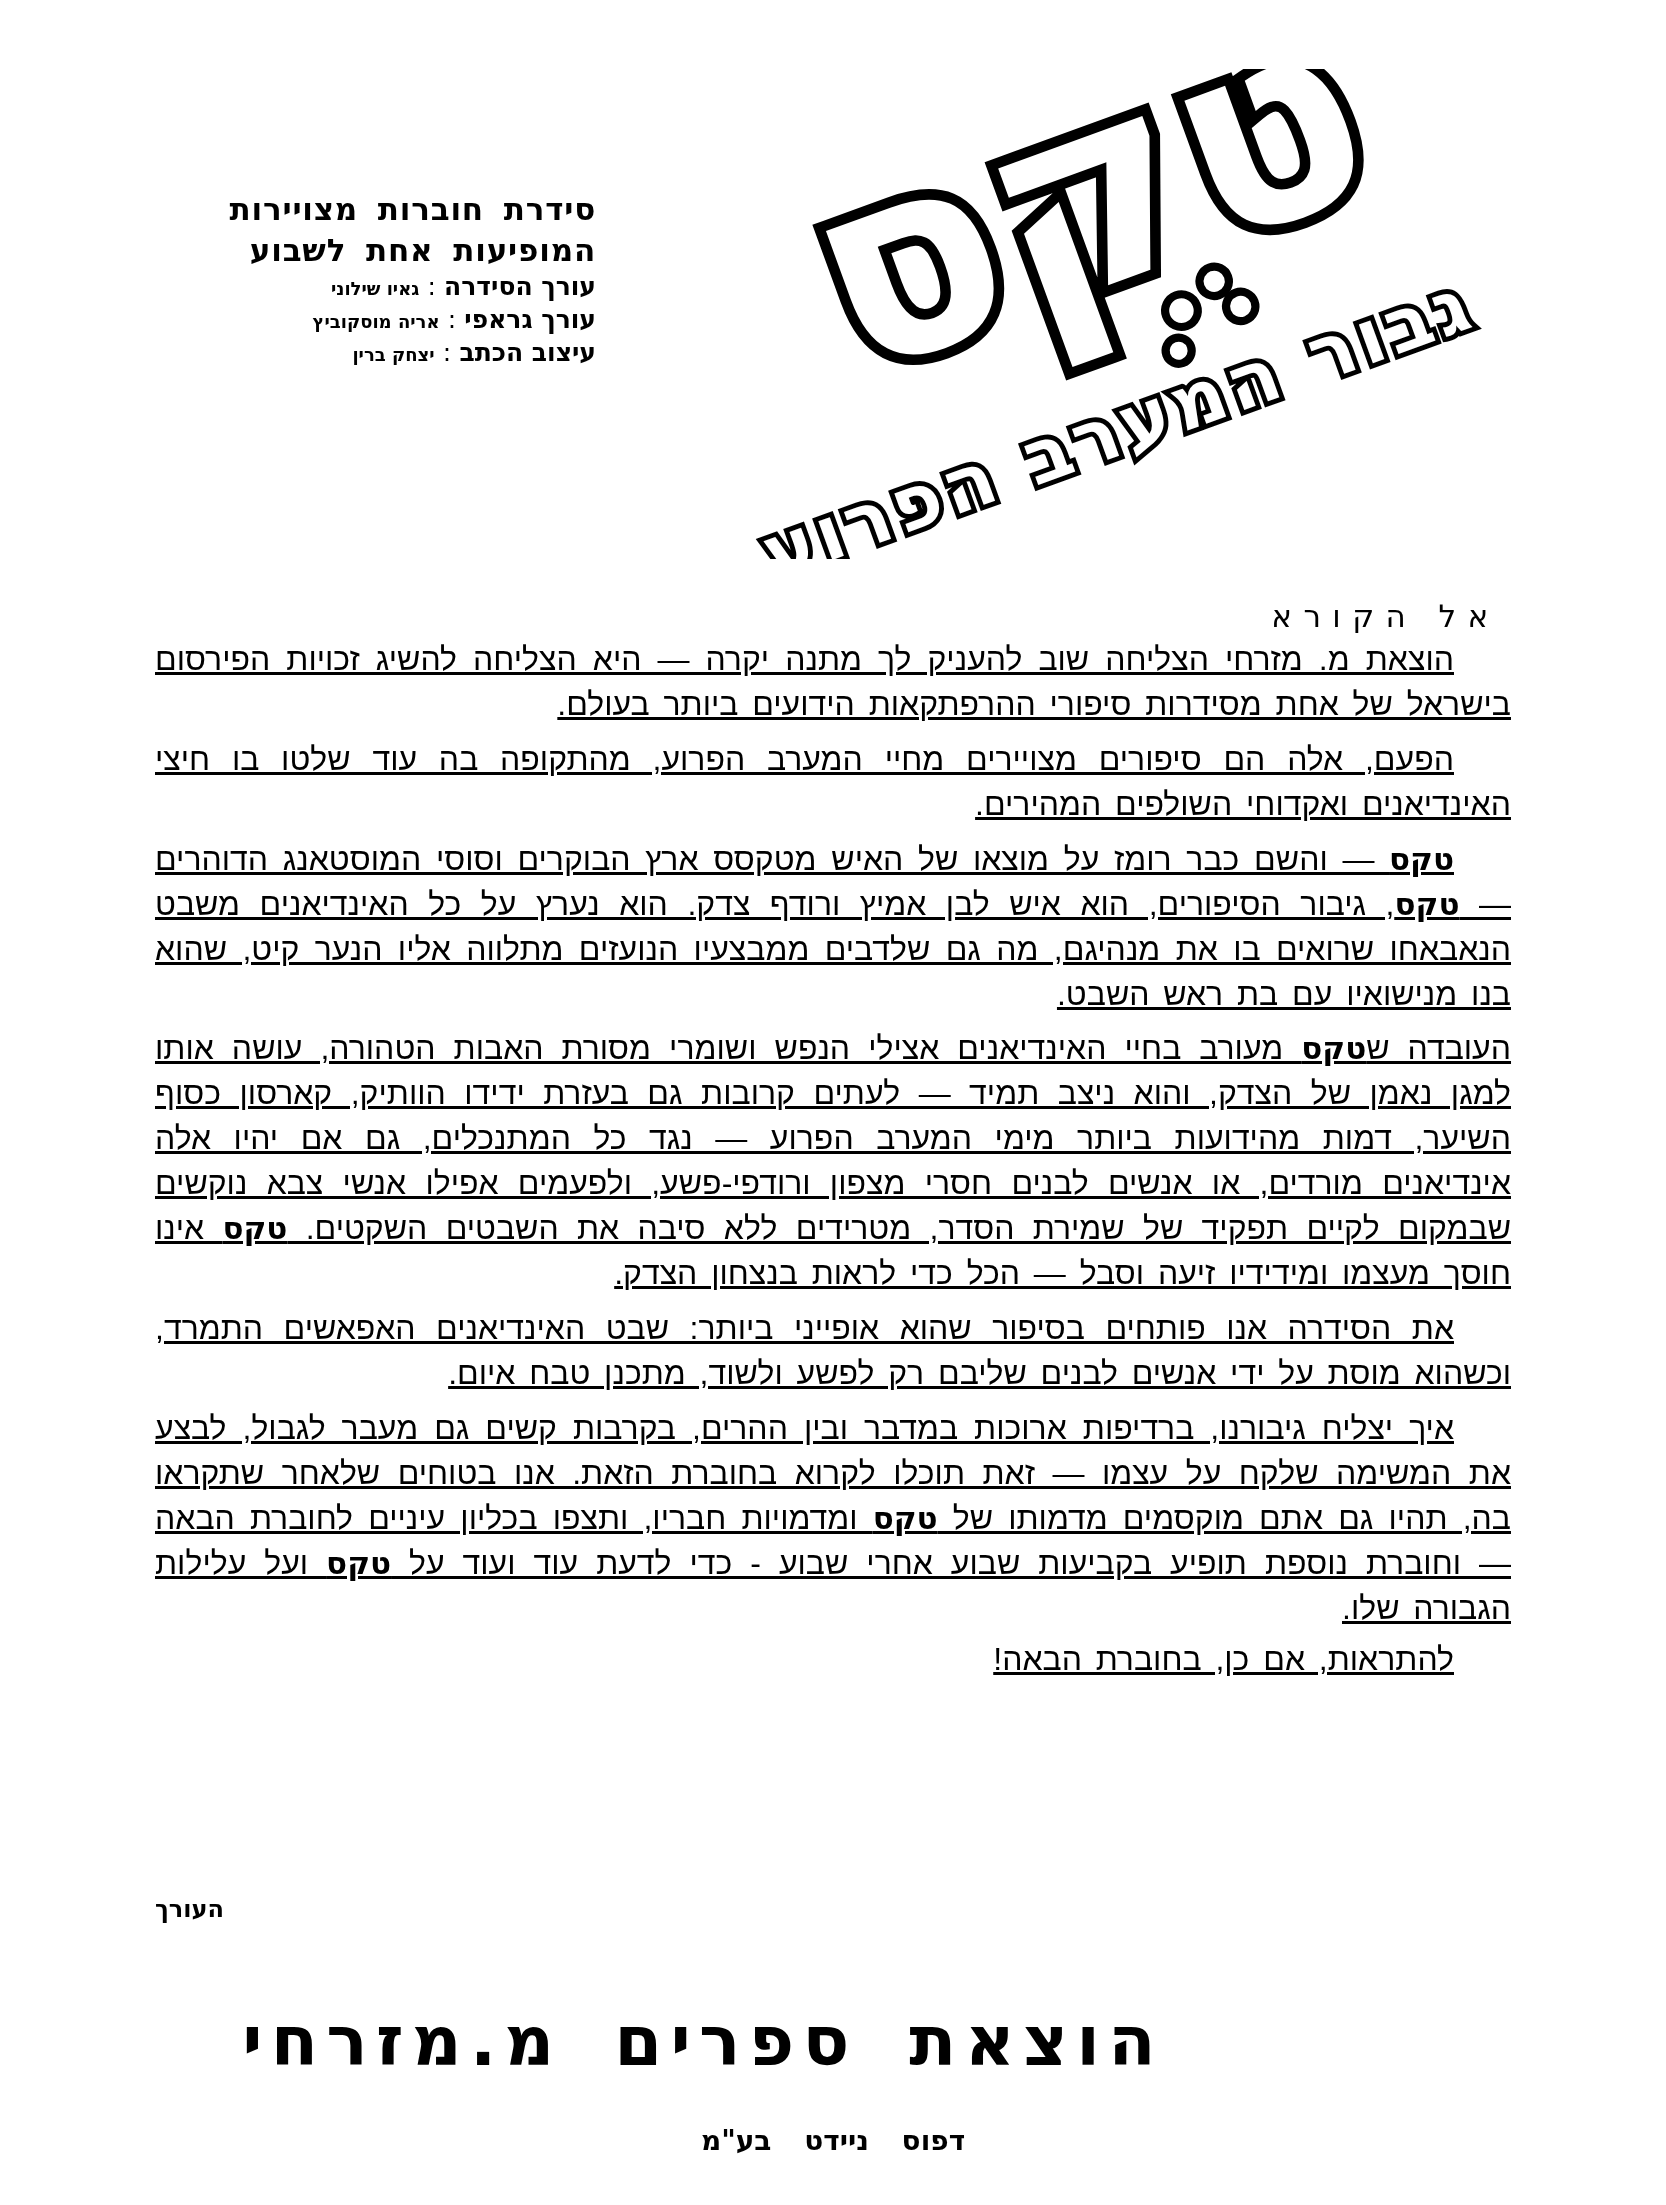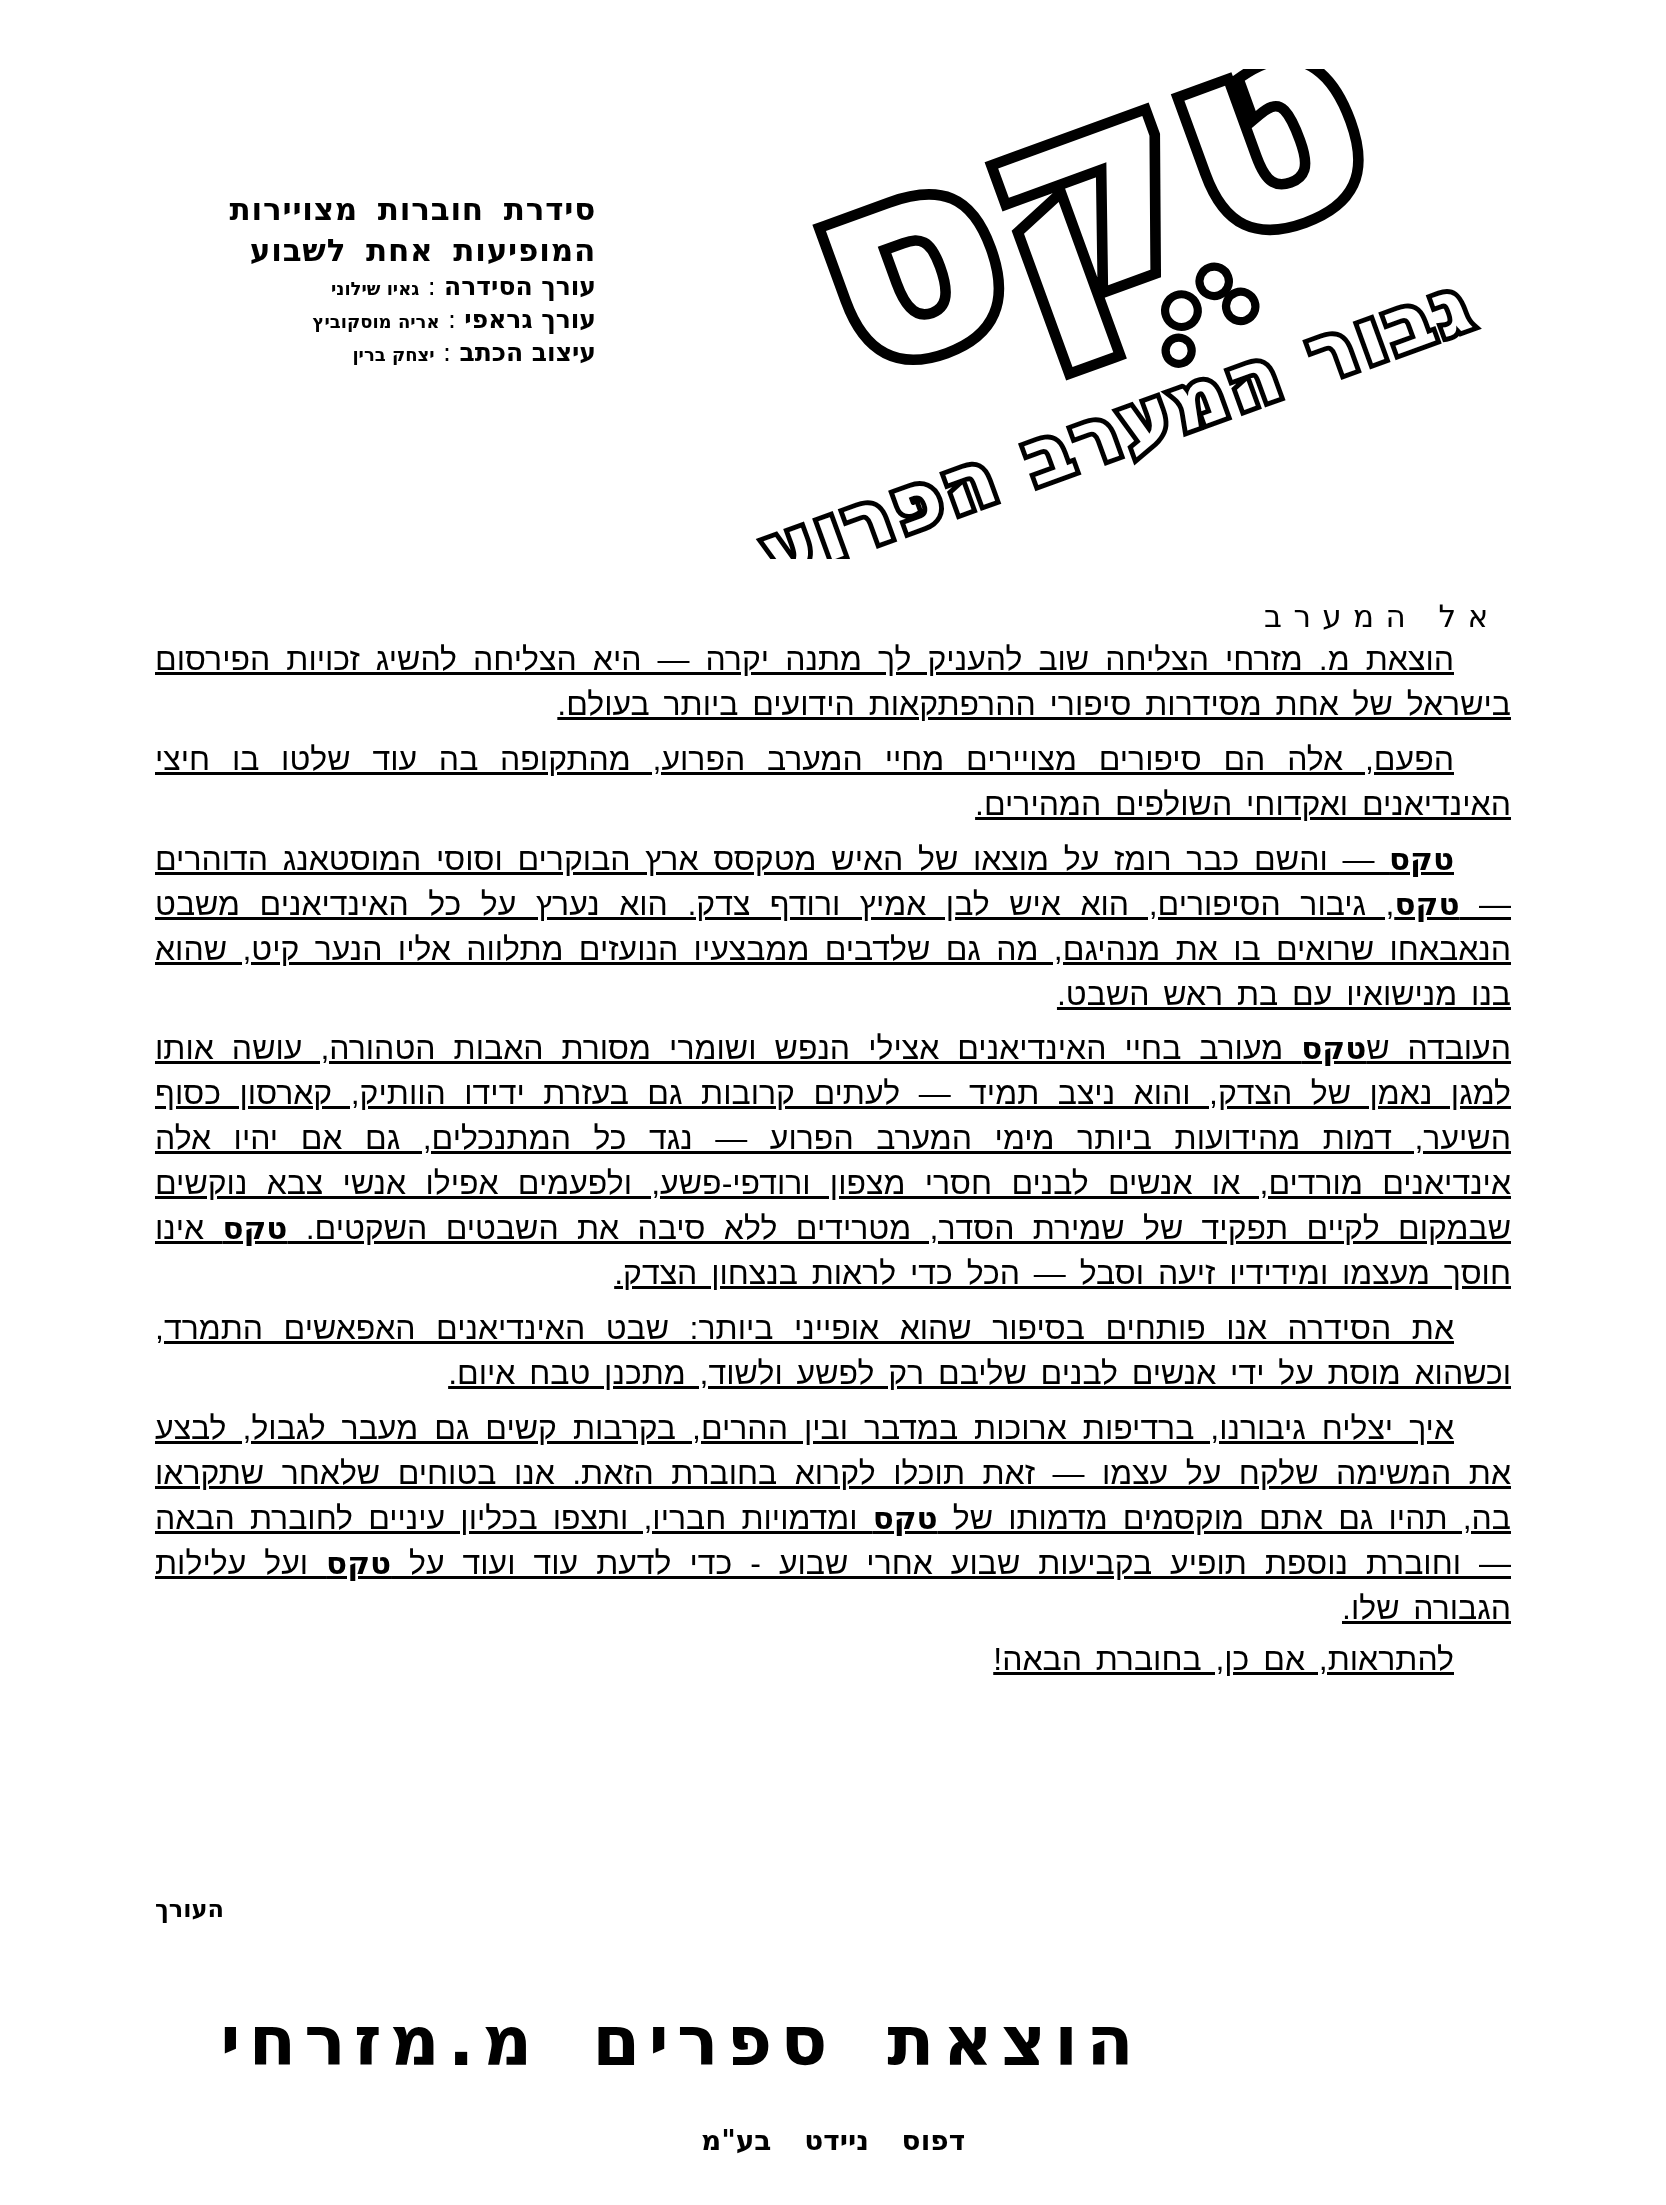--- a/index.html
+++ b/index.html
@@ -20,21 +20,21 @@
   
   .letter { position:absolute; left:155px; top:596px; width:1356px; direction:rtl; text-align:justify; text-align-last:right; }
   .letter .salutation { font-family:"DejaVu Sans", sans-serif; font-size:31px; letter-spacing:11.4px; line-height:41px; margin:0 11.4px 0 0; }
   .letter p { margin:0 0 9.8px 0; font-family:"Liberation Sans Narrow","Liberation Sans", sans-serif; font-size:32px; line-height:45px; transform-origin:right; word-spacing:4.9px;text-decoration:underline; }
   .letter p.indent { text-indent:57px; }
   .letter b { font-family:"DejaVu Sans", sans-serif; font-weight:bold; font-size:31px; }
   .letter .closing { text-indent:57px; margin-top:-3.3px; }
 
   .signature { position:absolute; left:155px; top:1895px; direction:rtl; font-weight:bold; font-size:24px; }
 
-  .publisher { position:absolute; left:0; width:1362px; top:2001px; text-align:center; direction:rtl; font-family:"DejaVu Sans", sans-serif; font-weight:bold; font-size:69px; letter-spacing:8.2px; word-spacing:19.6px; }
+  .publisher { position:absolute; left:0; width:1362px; top:2001px; text-align:center; direction:rtl; font-family:"DejaVu Sans", sans-serif; font-weight:bold; font-size:69px; letter-spacing:8.2px; word-spacing:19.6px;padding-left:22px; }
   .printer { position:absolute; left:0; width:1666px; top:2124px; text-align:center; direction:rtl; font-family:"DejaVu Sans", sans-serif; font-weight:bold; font-size:28px; word-spacing:23px; }
 </style>
 </head>
 <body>
 
 <div class="page">
 
   <div class="credits">
     <div class="series-title">סידרת חוברות מצויירות</div>
     <div class="series-title">המופיעות אחת לשבוע</div>
@@ -59,21 +59,21 @@
         <circle cx="130" cy="80" r="18" fill="#fff" stroke="#000" stroke-width="10"></circle>
         <circle cx="40" cy="105" r="16" fill="#fff" stroke="#000" stroke-width="10"></circle>
       </g>
       <g transform="translate(480,470) rotate(-20)">
         <text x="0" y="0" text-anchor="middle" direction="rtl" font-family="DejaVu Sans, sans-serif" font-weight="bold" font-size="92" fill="#ffffff" stroke="#000000" stroke-width="12" paint-order="stroke" letter-spacing="6">גבור המערב הפרוע</text>
       </g>
     </svg>
   </div>
 
   <div class="letter">
-    <div class="salutation">אל המערב</div>
+    <div class="salutation">אל הקורא</div>
 
     <p class="indent"><span>הוצאת מ. מזרחי הצליחה שוב להעניק לך מתנה יקרה — היא הצליחה להשיג זכויות הפירסום בישראל של אחת מסידרות סיפורי ההרפתקאות הידועים ביותר בעולם.</span></p>
 
     <p class="indent"><span>הפעם, אלה הם סיפורים מצויירים מחיי המערב הפרוע, מהתקופה בה עוד שלטו בו חיצי האינדיאנים ואקדוחי השולפים המהירים.</span></p>
 
     <p class="indent"><b>טקס</b><span> — והשם כבר רומז על מוצאו של האיש מטקסס ארץ הבוקרים וסוסי המוסטאנג הדוהרים — </span><b>טקס</b><span>, גיבור הסיפורים, הוא איש לבן אמיץ ורודף צדק. הוא נערץ על כל האינדיאנים משבט הנאבאחו שרואים בו את מנהיגם, מה גם שלדבים ממבצעיו הנועזים מתלווה אליו הנער קיט, שהוא בנו מנישואיו עם בת ראש השבט.</span></p>
 
     <p><span>העובדה ש</span><b>טקס</b><span> מעורב בחיי האינדיאנים אצילי הנפש ושומרי מסורת האבות הטהורה, עושה אותו למגן נאמן של הצדק, והוא ניצב תמיד — לעתים קרובות גם בעזרת ידידו הוותיק, קארסון כסוף השיער, דמות מהידועות ביותר מימי המערב הפרוע — נגד כל המתנכלים, גם אם יהיו אלה אינדיאנים מורדים, או אנשים לבנים חסרי מצפון ורודפי-פשע, ולפעמים אפילו אנשי צבא נוקשים שבמקום לקיים תפקיד של שמירת הסדר, מטרידים ללא סיבה את השבטים השקטים. </span><b>טקס</b><span> אינו חוסך מעצמו ומידידיו זיעה וסבל — הכל כדי לראות בנצחון הצדק.</span></p>
 
     <p class="indent"><span>את הסידרה אנו פותחים בסיפור שהוא אופייני ביותר: שבט האינדיאנים האפאשים התמרד, וכשהוא מוסת על ידי אנשים לבנים שליבם רק לפשע ולשוד, מתכנן טבח איום.</span></p>

